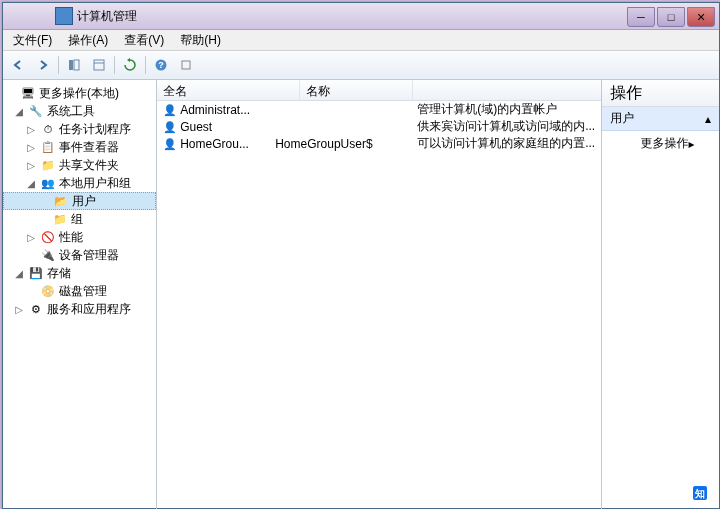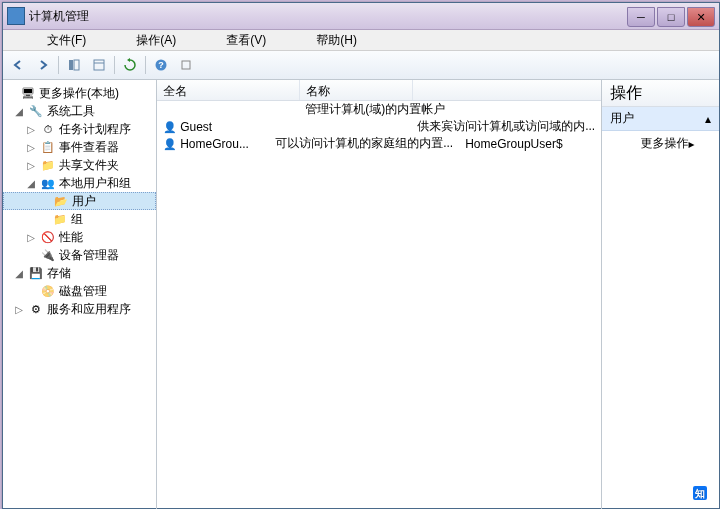--- a/index.html
+++ b/index.html
@@ -1,24 +1,24 @@
 <!DOCTYPE html>
 <html><head>
 <meta charset="utf-8">
 <style>
   html,body{margin:0;padding:0;font-family:"Microsoft YaHei","Segoe UI",Tahoma,sans-serif;font-size:12px;color:#000;background:#c9b8d8;}
   .window{position:relative;width:716px;height:505px;margin:2px;background:#fff;border:1px solid #4a6a8a;box-shadow:0 0 2px rgba(0,0,0,0.3);}
-  .titlebar{height:26px;background:linear-gradient(to bottom,#e9e3f0 0%,#dcd2e8 50%,#d0c4e0 100%);display:flex;align-items:center;border-bottom:1px solid #b0a0c0;}
+  .titlebar{height:26px;background:linear-gradient(to bottom,#e9e3f0 0%,#dcd2e8 50%,#d0c4e0 100%);display:flex;align-items:center;border-bottom:1px solid #b0a0c0;padding-left:48px;}
   .titlebar .app-icon{width:16px;height:16px;margin:0 4px;background:#4a8acc;border:1px solid #2a5a8a;}
   .titlebar .title{flex:1;font-size:12px;}
   .win-btns{display:flex;height:18px;margin-right:4px;}
   .win-btn{width:26px;height:18px;margin-left:2px;background:linear-gradient(to bottom,#d8cce8,#b8a8d0);border:1px solid #8878a8;border-radius:0 0 3px 3px;display:flex;align-items:center;justify-content:center;font-size:11px;font-family:Arial;cursor:default;}
   .win-btn.close{background:linear-gradient(to bottom,#e08888,#c05050);}
   .menubar{height:20px;background:#f0f0f0;border-bottom:1px solid #d0d0d0;display:flex;align-items:center;padding:0 2px;}
-  .menu-item{padding:10px 8px;cursor:default;margin-left:34px;}
+  .menu-item{padding:10px 8px;cursor:default;}
   .toolbar{height:28px;background:linear-gradient(to bottom,#fafcfe,#e8eef6);border-bottom:1px solid #c0c8d0;display:flex;align-items:center;padding:0 3px;gap:1px;}
   .tb-btn{width:22px;height:22px;border:1px solid transparent;border-radius:2px;display:flex;align-items:center;justify-content:center;cursor:default;}
   .tb-sep{width:1px;height:18px;background:#c0c8d0;margin:0 2px;}
   .content{display:flex;height:429px;}
   .tree-pane{width:160px;border-right:1px solid #c0c8d0;overflow:auto;padding:4px 0;}
   .tree-node{display:flex;align-items:center;height:18px;padding-right:4px;cursor:default;white-space:nowrap;}
   .tree-node.sel{background:#cde6f7;border:1px dotted #7da2ce;height:16px;}
   .tw{display:inline-block;width:12px;text-align:center;color:#6a6a6a;font-size:10px;font-family:Consolas;}
   .nic{width:16px;height:14px;margin:0 3px;display:inline-flex;align-items:center;justify-content:center;font-size:11px;}
   .list-pane{flex:1;border-right:1px solid #c0c8d0;display:flex;flex-direction:column;}
@@ -168,32 +168,33 @@
         </div>
     </div>
 
     <div class="list-pane">
       <div class="list-head">
         <div class="col-h" style="width:130px">全名</div>
         <div class="col-h" style="width:100px">名称</div>
       </div>
       <div class="list-body" id="list-body">
           <div class="row">
+            <div class="cell" style="width:100px"><span class="uic">👤</span>Administrat...</div>
             <div class="cell" style="width:130px"></div>
             <div class="cell" style="flex:1">管理计算机(域)的内置帐户</div>
           </div>
           <div class="row">
             <div class="cell" style="width:100px"><span class="uic">👤</span>Guest</div>
             <div class="cell" style="width:130px"></div>
             <div class="cell" style="flex:1">供来宾访问计算机或访问域的内...</div>
           </div>
           <div class="row">
             <div class="cell" style="width:100px"><span class="uic">👤</span>HomeGrou...</div>
+            <div class="cell" style="width:130px">HomeGroupUser$</div>
             <div class="cell" style="flex:1">可以访问计算机的家庭组的内置...</div>
-            <div class="cell" style="width:130px">HomeGroupUser$</div>
           </div>
         </div>
     </div>
 
     <div class="action-pane">
       <div class="action-head">操作</div>
       <div class="action-group">
         <span>用户</span>
           <span>▴</span>
       </div>

